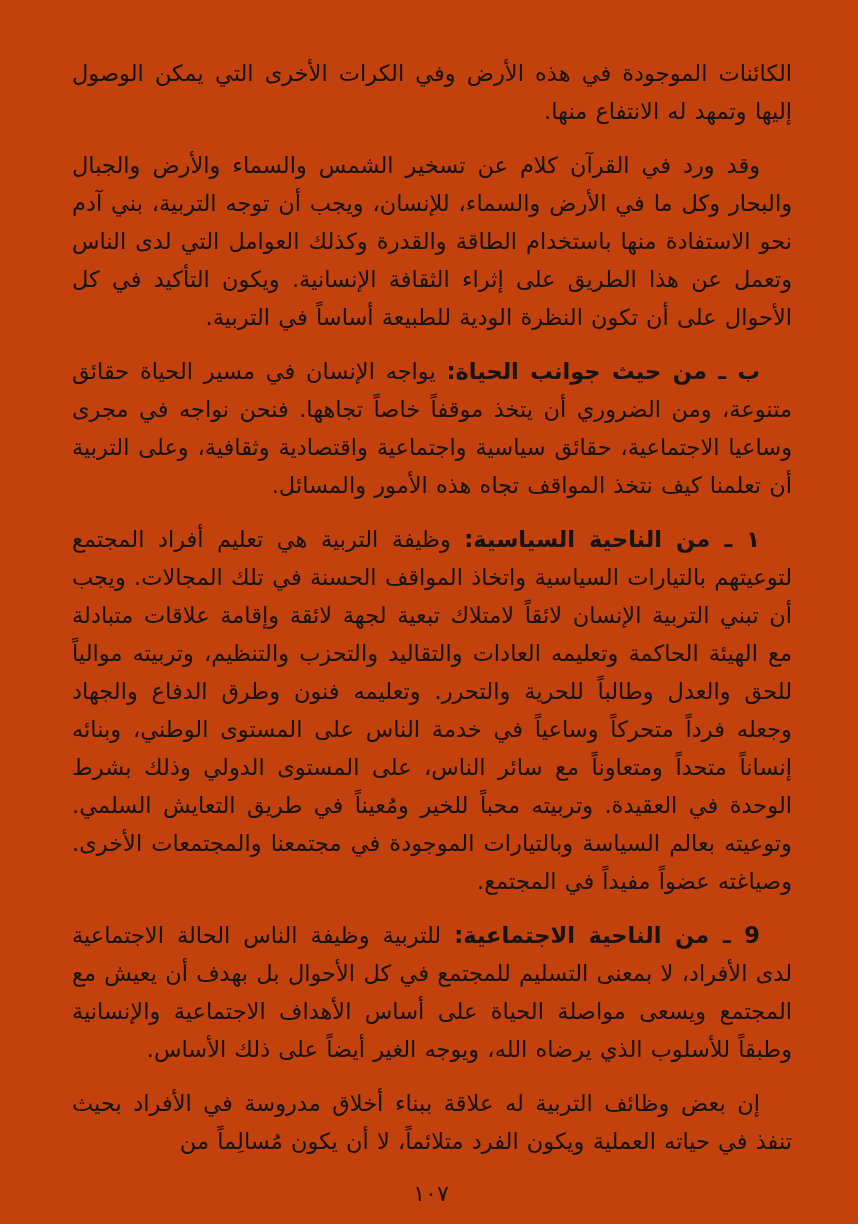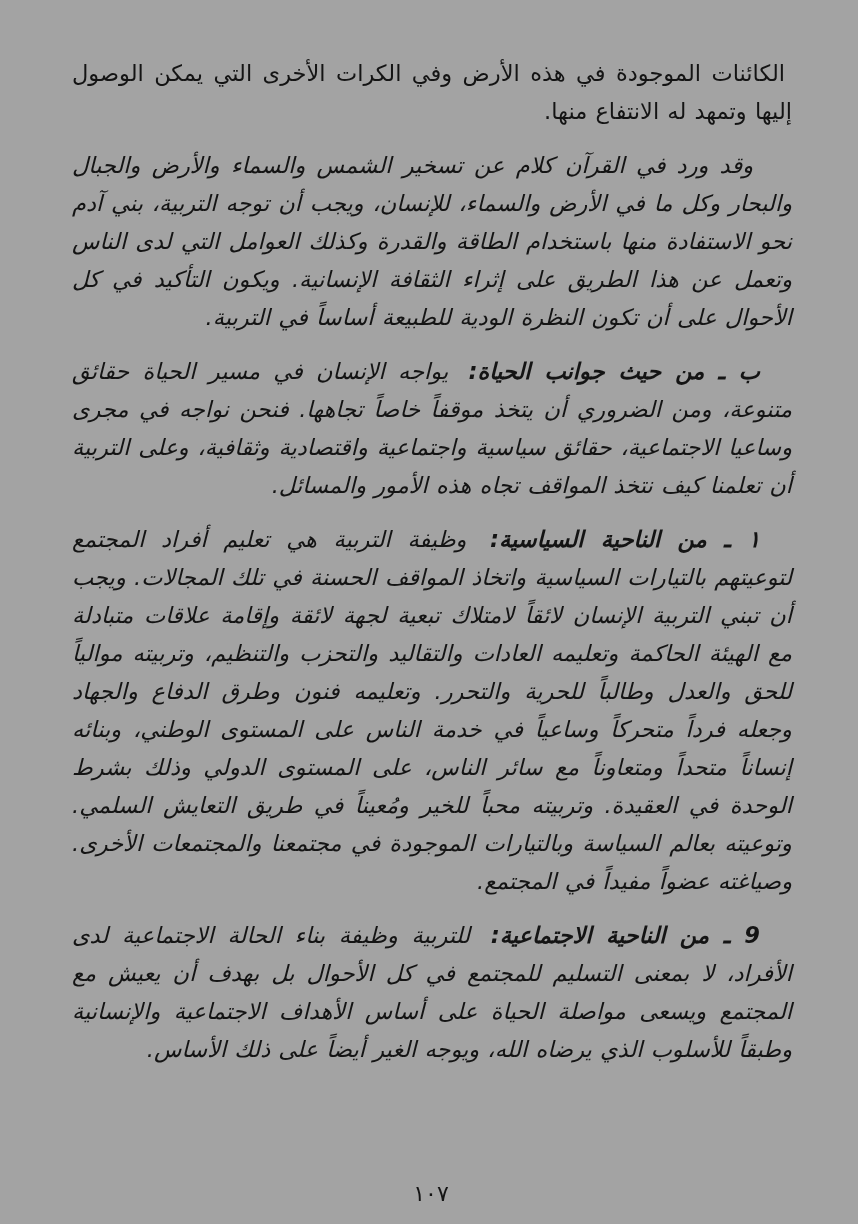--- a/index.html
+++ b/index.html
@@ -4,43 +4,41 @@
 <style>
   html, body {
     margin: 0;
     padding: 0;
     background: #ffffff;
   }
   .book-page {
     position: relative;
     width: 858px;
     height: 1224px;
-    background: #a3a3a3;
+    background: #c2410c;
     box-sizing: border-box;
     padding: 54px 66px 0 72px;
     direction: rtl;
     overflow: hidden;
     color: #141414;
     font-family: "DejaVu Sans", sans-serif;
   }
   .para {
     margin: 0 0 16px 0;
     font-size: 22.5px;
     line-height: 38px;
     text-align: justify;
     text-align-last: right;
     word-spacing: 1px;
   }
   .para.indent {
     text-indent: 32px;
-    font-style: italic;
   }
   .lead {
     font-weight: bold;
-    margin-left: 7px;
   }
   .page-number {
     position: absolute;
     bottom: 18px;
     left: 4px;
     right: 0;
     text-align: center;
     font-size: 22px;
     line-height: 24px;
     letter-spacing: 4px;
@@ -52,18 +50,19 @@
 <div class="book-page">
 
   <p class="para"><b class="lead"></b> <span>الكائنات الموجودة في هذه الأرض وفي الكرات الأخرى التي يمكن الوصول إليها وتمهد له الانتفاع منها.</span></p>
 
   <p class="para indent"><b class="lead"></b> <span>وقد ورد في القرآن كلام عن تسخير الشمس والسماء والأرض والجبال والبحار وكل ما في الأرض والسماء، للإنسان، ويجب أن توجه التربية، بني آدم نحو الاستفادة منها باستخدام الطاقة والقدرة وكذلك العوامل التي لدى الناس وتعمل عن هذا الطريق على إثراء الثقافة الإنسانية. ويكون التأكيد في كل الأحوال على أن تكون النظرة الودية للطبيعة أساساً في التربية.</span></p>
 
   <p class="para indent"><b class="lead">ب ـ من حيث جوانب الحياة:</b> <span>يواجه الإنسان في مسير الحياة حقائق متنوعة، ومن الضروري أن يتخذ موقفاً خاصاً تجاهها. فنحن نواجه في مجرى وساعيا الاجتماعية، حقائق سياسية واجتماعية واقتصادية وثقافية، وعلى التربية أن تعلمنا كيف نتخذ المواقف تجاه هذه الأمور والمسائل.</span></p>
 
   <p class="para indent"><b class="lead">١ ـ من الناحية السياسية:</b> <span>وظيفة التربية هي تعليم أفراد المجتمع لتوعيتهم بالتيارات السياسية واتخاذ المواقف الحسنة في تلك المجالات. ويجب أن تبني التربية الإنسان لائقاً لامتلاك تبعية لجهة لائقة وإقامة علاقات متبادلة مع الهيئة الحاكمة وتعليمه العادات والتقاليد والتحزب والتنظيم، وتربيته موالياً للحق والعدل وطالباً للحرية والتحرر. وتعليمه فنون وطرق الدفاع والجهاد وجعله فرداً متحركاً وساعياً في خدمة الناس على المستوى الوطني، وبنائه إنساناً متحداً ومتعاوناً مع سائر الناس، على المستوى الدولي وذلك بشرط الوحدة في العقيدة. وتربيته محباً للخير ومُعيناً في طريق التعايش السلمي. وتوعيته بعالم السياسة وبالتيارات الموجودة في مجتمعنا والمجتمعات الأخرى. وصياغته عضواً مفيداً في المجتمع.</span></p>
 
-  <p class="para indent"><b class="lead">9 ـ من الناحية الاجتماعية:</b> <span>للتربية وظيفة بناء الحالة الاجتماعية لدى الأفراد، لا بمعنى التسليم للمجتمع في كل الأحوال بل بهدف أن يعيش مع المجتمع ويسعى مواصلة الحياة على أساس الأهداف الاجتماعية والإنسانية وطبقاً للأسلوب الذي يرضاه الله، ويوجه الغير أيضاً على ذلك الأساس.</span></p>
+  <p class="para indent"><b class="lead">9 ـ من الناحية الاجتماعية:</b> <span>للتربية وظيفة الناس الحالة الاجتماعية لدى الأفراد، لا بمعنى التسليم للمجتمع في كل الأحوال بل بهدف أن يعيش مع المجتمع ويسعى مواصلة الحياة على أساس الأهداف الاجتماعية والإنسانية وطبقاً للأسلوب الذي يرضاه الله، ويوجه الغير أيضاً على ذلك الأساس.</span></p>
 
+  <p class="para indent"><b class="lead"></b> <span>إن بعض وظائف التربية له علاقة ببناء أخلاق مدروسة في الأفراد بحيث تنفذ في حياته العملية ويكون الفرد متلائماً، لا أن يكون مُسالِماً من</span></p>
 
   <div class="page-number">١٠٧</div>
 
 </div>
 
 </body></html>

